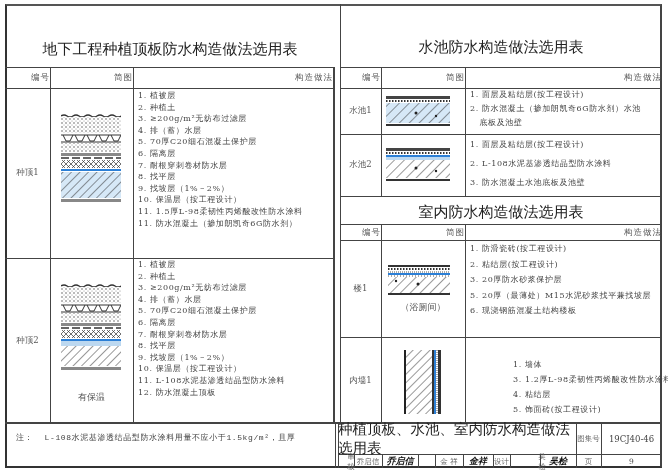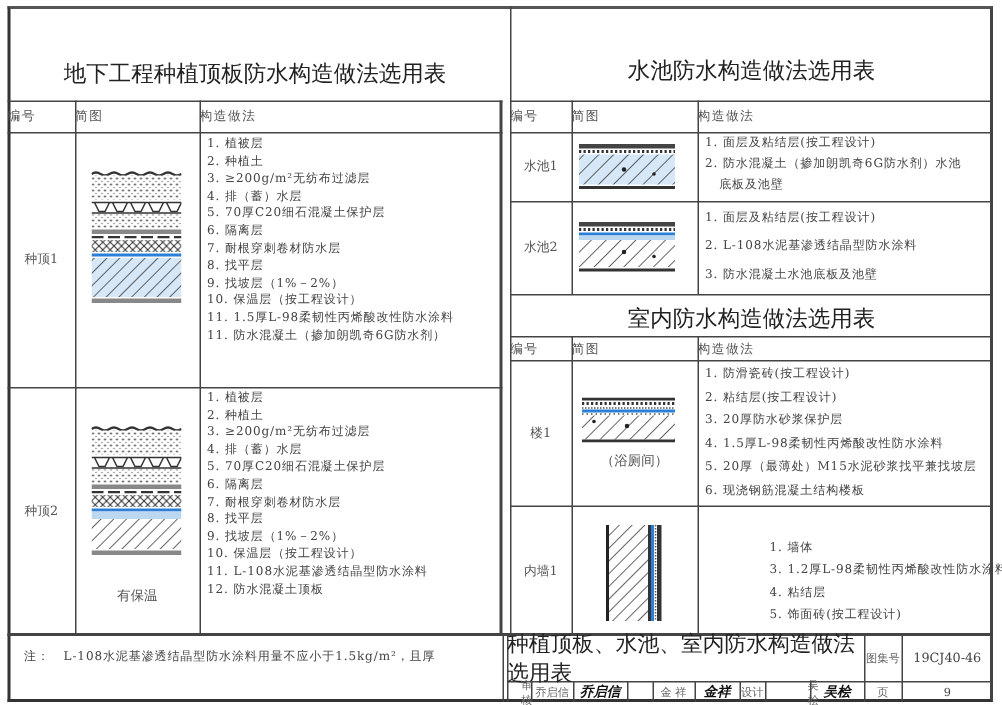--- a/index.html
+++ b/index.html
@@ -6,26 +6,26 @@
   body { width:668px; height:470px; position:relative; overflow:hidden;
          font-family:"DejaVu Serif","Liberation Serif",serif; color:#333; }
   .frame { position:absolute; left:5px; top:4px; width:657px; height:464px;
            border-top:2px solid #555; border-left:2px solid #333; border-right:2px solid #444; border-bottom:2px solid #333; box-sizing:border-box; }
   .abs { position:absolute; box-sizing:border-box; }
   .title { font-family:"DejaVu Sans","Liberation Sans",sans-serif; color:#222; font-size:15px; text-align:center; }
   .hline { position:absolute; height:0; border-top:1px solid #444; }
   .hline.thick { border-top:2px solid #444; }
   .vline { position:absolute; width:0; border-left:1px solid #444; }
   .vline.thick { border-left:2px solid #444; }
-  .hdr { font-size:8.5px; color:#555; text-align:left; letter-spacing:1px; }
+  .hdr { font-size:8.5px; color:#555; text-align:right; letter-spacing:1px; }
   .cellc { font-size:8.5px; color:#555; text-align:center; display:flex; align-items:center; justify-content:center; }
   .steps { font-size:8px; line-height:11.6px; color:#444; padding-left:4px; letter-spacing:0.6px; }
   .steps div { white-space:nowrap; }
   .steps.wide { line-height:13.6px; }
-  .note { font-size:8px; color:#444; letter-spacing:0.6px; line-height:13px; }
+  .note { font-size:8px; color:#444; letter-spacing:0.6px; line-height:13px;font-family:Liberation Mono, monospace; }
   .tb { font-size:7.5px; color:#666; text-align:center; display:flex; align-items:center; justify-content:center; }
   .tbtitle { font-family:Liberation Sans, sans-serif; font-size:14.5px; color:#222; display:flex; align-items:center; justify-content:center; }
   .sig { font-family:"DejaVu Serif",serif; font-style:italic; font-weight:bold; font-size:9px; color:#111; display:flex; align-items:center; justify-content:center; }
   svg { display:block; }
 </style>
 </head>
 <body>
 
 <div class="frame"></div>
 
@@ -234,21 +234,20 @@
     <circle cx="30" cy="19" r="1.5" fill="#222"></circle>
       <circle cx="8" cy="16" r="1.2" fill="#222"></circle>
     <rect x="0" y="28" width="62" height="2" fill="#333"></rect>
   </svg>
 </div>
 <div class="abs cellc" style="left:381px; top:300px; width:84px; height:14px; font-size:9px;">（浴厕间）</div>
 <div class="abs steps" style="left:466px; top:241px; line-height:15.5px;">
   <div>1. 防滑瓷砖(按工程设计)</div>
   <div>2. 粘结层(按工程设计)</div>
   <div>3. 20厚防水砂浆保护层</div>
-  <div>4. 1.5厚L-98柔韧性丙烯酸改性防水涂料</div>
   <div>5. 20厚（最薄处）M15水泥砂浆找平兼找坡层</div>
   <div>6. 现浇钢筋混凝土结构楼板</div>
 </div>
 
 <div class="abs cellc" style="left:340px; top:337px; width:41px; height:88px;">内墙1</div>
 <div class="abs" style="left:404px; top:350px;">
   <svg width="38" height="64" viewBox="0 0 38 64">
     <defs>
       <pattern id="wh" width="6" height="6" patternUnits="userSpaceOnUse" patternTransform="rotate(45)">
           <rect width="6" height="6" fill="#fff"></rect>

